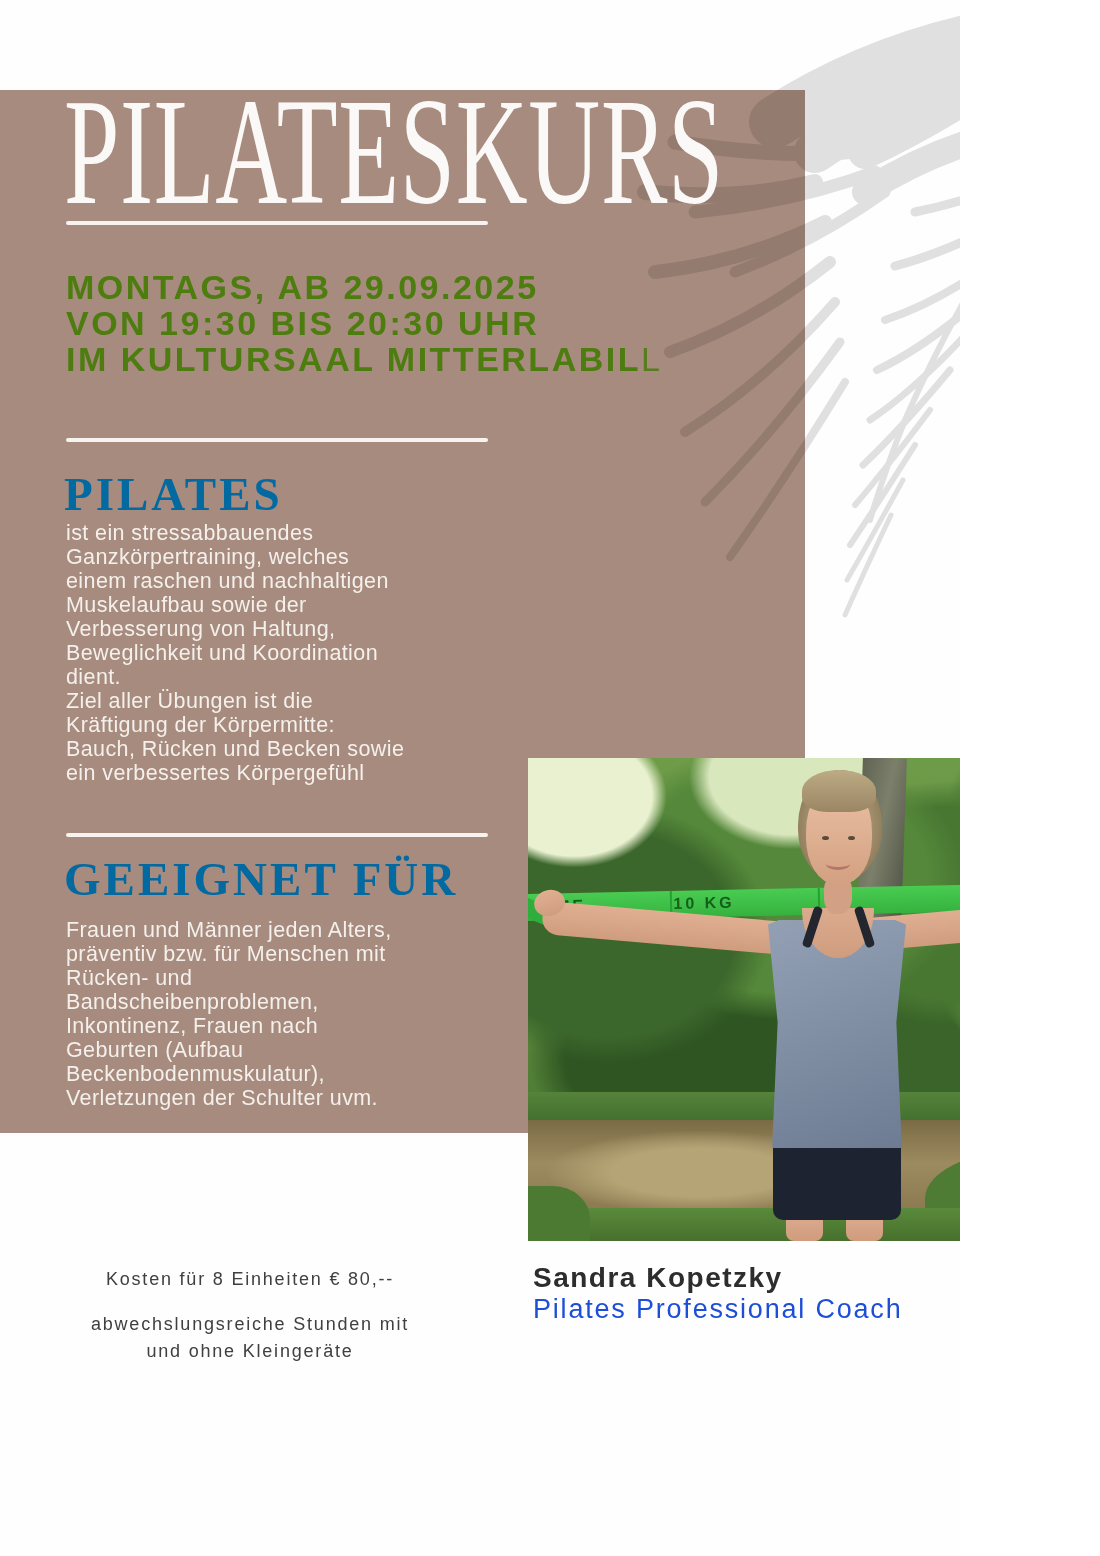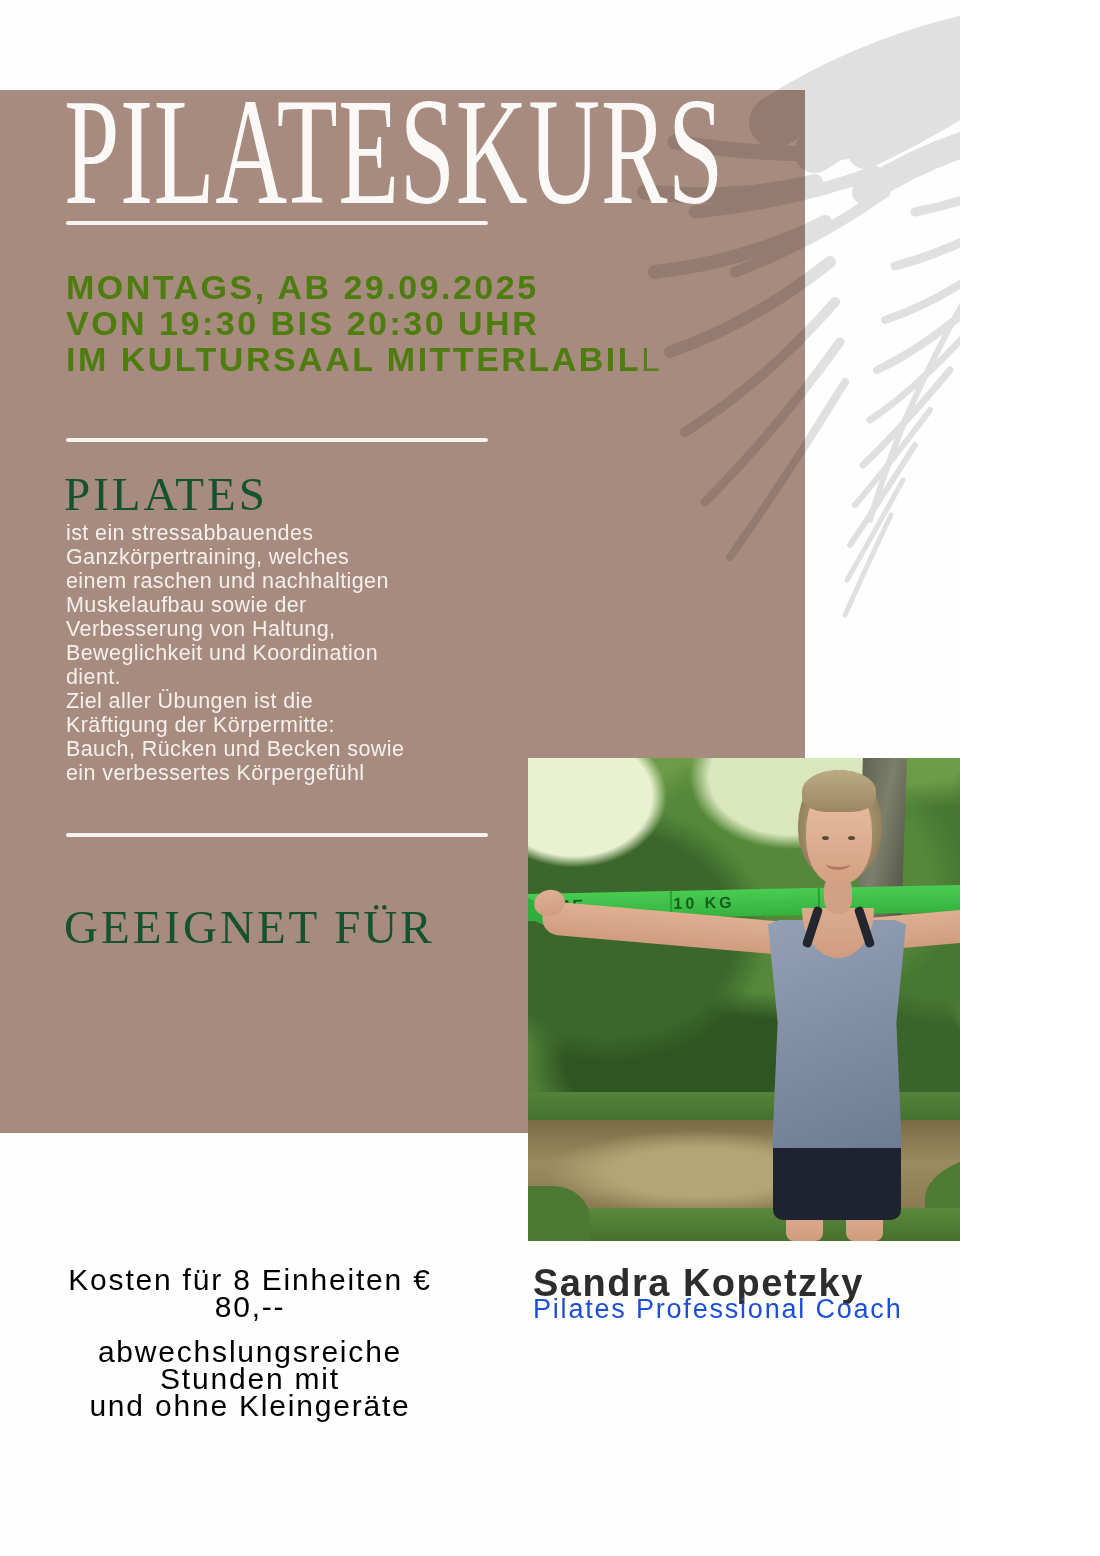--- a/index.html
+++ b/index.html
@@ -23,25 +23,25 @@
   .rule2{left:66px;top:438px;width:422px;}
   .rule3{left:66px;top:833px;width:422px;}
   
   .schedule{
     position:absolute;left:66px;top:269px;color:#4d7c0f;
     font-size:34px;font-weight:bold;letter-spacing:2.5px;line-height:36px;white-space:nowrap;
   }
   .light-l{font-weight:300;opacity:.88;letter-spacing:1px;}
   
   .sec-head{
-    position:absolute;left:64px;color:#14532d;font-family:"Liberation Serif",serif;
-    font-size:47px;line-height:1;letter-spacing:3px;white-space:nowrap;font-weight:400;
+    position:absolute;left:64px;color:#0369a1;font-family:"Liberation Serif",serif;
+    font-size:47px;line-height:1;letter-spacing:3px;white-space:nowrap;font-weight:700;
   }
   .sec-head.h1{top:471px;}
-  .sec-head.h2{top:904px;}
+  .sec-head.h2{top:856px;}
   .para{
     position:absolute;left:66px;width:450px;color:#f4f0ec;
     font-size:21.5px;line-height:24px;letter-spacing:.4px;white-space:pre-line;
   }
   .para.p1{top:521px;}
   .para.p2{top:918px;}
   
   .photo{position:absolute;left:528px;top:758px;width:572px;height:483px;overflow:hidden;background:#3c662c;}
   .ph{position:absolute;}
   .ph-foliage{left:0;top:0;width:572px;height:382px;
@@ -98,25 +98,25 @@
     background:linear-gradient(180deg,#bcab85,#9b8663);}
   .w-eye{position:absolute;top:78px;width:7px;height:4px;border-radius:50%;background:#5a4a3c;}
   .w-eye.l{left:294px;} .w-eye.r{left:320px;}
   .w-mouth{left:298px;top:100px;width:24px;height:12px;border-radius:50%;
     border-bottom:3px solid #b5766a;box-sizing:border-box;}
   .w-hand{width:31px;height:26px;border-radius:50%;}
   .w-hand.l{left:6px;top:132px;transform:rotate(-15deg);}
   .w-hand.r{left:534px;top:128px;transform:rotate(15deg);}
   
   .coach-name{position:absolute;left:533px;top:1262px;color:#2d2d2d;
-    font-size:38px;font-weight:bold;letter-spacing:1.5px;white-space:nowrap;}
+    font-size:28px;font-weight:bold;letter-spacing:1.5px;white-space:nowrap;}
   .coach-title{position:absolute;left:533px;top:1294px;color:#1d4ed8;
     font-size:27px;letter-spacing:1.8px;white-space:nowrap;}
   .info-block{position:absolute;left:35px;top:1266px;width:430px;text-align:center;
-    color:#000000;font-size:30px;line-height:27px;letter-spacing:1.8px;}
+    color:#404040;font-size:18px;line-height:27px;letter-spacing:1.8px;}
   .info-block p{margin:0 0 18px;white-space:pre-line;}
 </style>
 </head>
 <body>
 
 <div class="canvas">
 
   <div class="brown-block"></div>
 
   <svg class="palm" viewBox="0 0 485 645" aria-hidden="true">
@@ -174,20 +174,28 @@
 Beweglichkeit und Koordination
 dient.
 Ziel aller Übungen ist die
 Kräftigung der Körpermitte:
 Bauch, Rücken und Becken sowie
 ein verbessertes Körpergefühl</div>
 
   <div class="rule rule3"></div>
 
   <div class="sec-head h2">GEEIGNET FÜR</div>
+  <div class="para p2">Frauen und Männer jeden Alters,
+präventiv bzw. für Menschen mit
+Rücken- und
+Bandscheibenproblemen,
+Inkontinenz, Frauen nach
+Geburten (Aufbau
+Beckenbodenmuskulatur),
+Verletzungen der Schulter uvm.</div>
 
   <div class="photo">
     <div class="ph ph-foliage"></div>
     <div class="ph ph-roof-red"></div>
     <div class="ph ph-house"></div>
     <div class="ph ph-roof-gray"></div>
     <div class="ph ph-leafpatch"></div>
     <div class="ph ph-trunk"></div>
     <div class="ph ph-bank-top"></div>
     <div class="ph ph-creek"></div>

